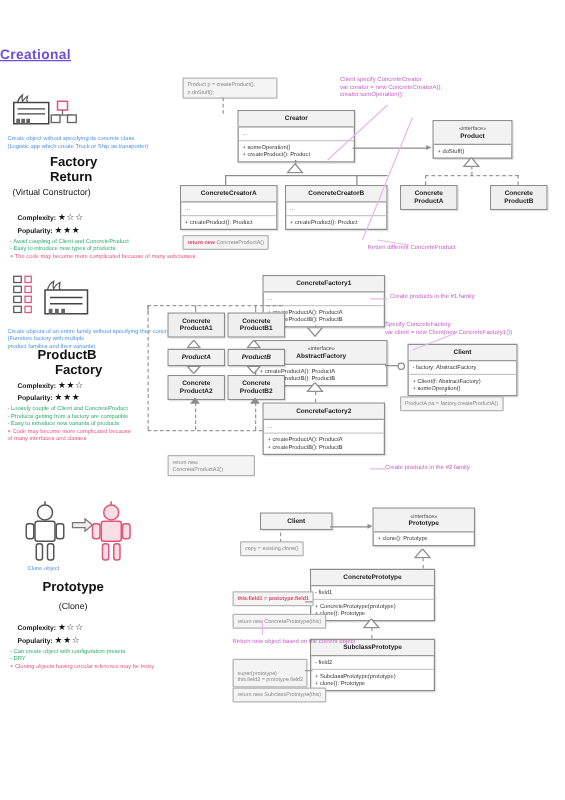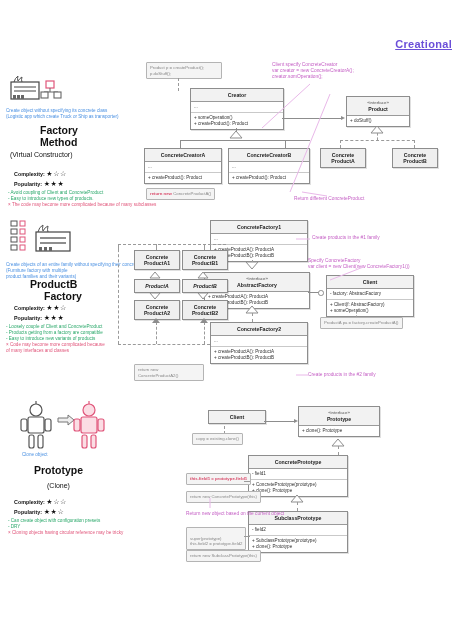--- a/index.html
+++ b/index.html
@@ -4,21 +4,21 @@
 <style>
   html,body{margin:0;padding:0;}
   body{
     width:452px;height:640px;position:relative;background:#ffffff;
     font-family:"Liberation Sans","DejaVu Sans",sans-serif;
     color:#222;overflow:hidden;
   }
   .abs{position:absolute;}
   
   #page-title{
-    left:0;right:0;top:38px;text-align:right;
+    left:0;right:0;top:38px;text-align:left;
     font-size:11px;font-weight:bold;color:#6b4fd8;text-decoration:underline;
     letter-spacing:.3px;
   }
   
   .desc{color:#4a90e2;font-size:4.6px;line-height:6.2px;}
   .pattern-name{font-weight:bold;font-size:10.5px;color:#111;line-height:12px;}
   .pattern-alt{font-size:7px;color:#111;}
   .meter{font-size:5.4px;font-weight:bold;color:#111;white-space:nowrap;}
   .meter .stars{letter-spacing:.6px;font-size:7px;}
   .pro{color:#2aa86a;font-size:4.6px;line-height:6.1px;}
@@ -99,21 +99,21 @@
     <rect x="33" y="22" width="7" height="6" fill="#fff" stroke="#666" stroke-width="1.1"></rect>
     <rect x="46" y="22" width="7" height="6" fill="#fff" stroke="#666" stroke-width="1.1"></rect>
   </svg>
 </div>
 <div class="abs desc" style="left:6px;top:108px;width:150px;">
   <div>Create object without specifying its concrete class</div>
   <div>(Logistic app which create Truck or Ship as transporter)</div>
 </div>
 <div class="abs pattern-name" style="left:40px;top:124px;">
   <div>Factory</div>
-  <div>Method</div>
+  <div>Return</div>
 </div>
 <div class="abs pattern-alt" style="left:10px;top:151px;">(Virtual Constructor)</div>
 <div class="abs meter" style="left:14px;top:170px;">
   <span>Complexity:</span>
   <span class="stars">★☆☆</span>
 </div>
 <div class="abs meter" style="left:14px;top:180px;">
   <span>Popularity:</span>
   <span class="stars">★★★</span>
 </div>

